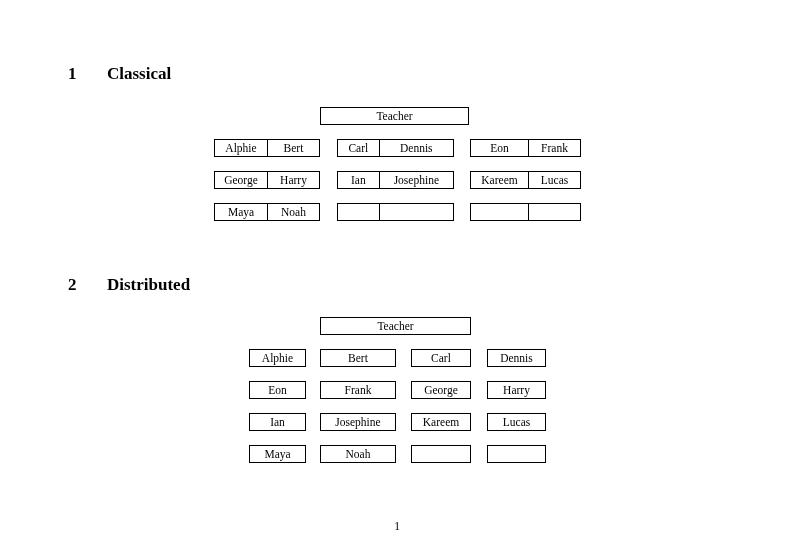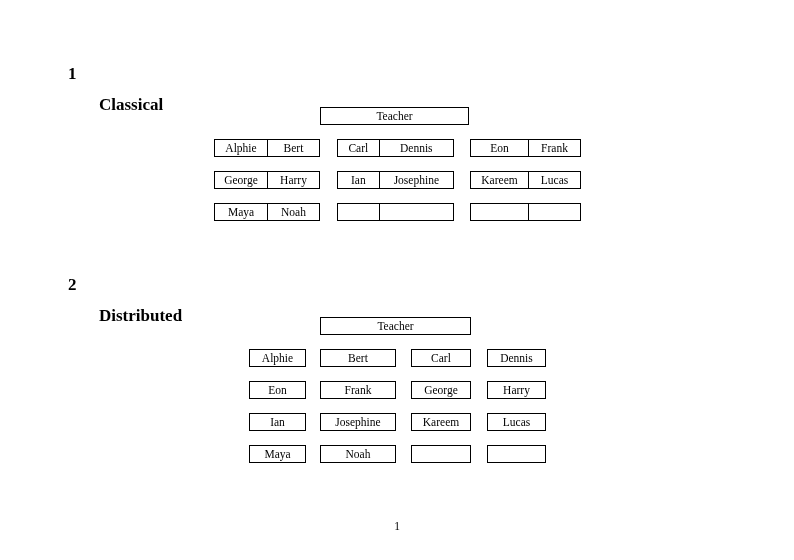--- a/index.html
+++ b/index.html
@@ -33,23 +33,22 @@
     line-height: 20px;
     white-space: nowrap;
   }
   .section-heading .sec-num {
     position: absolute;
     left: 0;
     top: 0;
   }
   .section-heading .sec-title {
     position: absolute;
-    left: 31px;
+    left: 39px;
     top: 0;
-    margin-top: 31px;
   }
   #heading-classical   { left: 68px; top: 64px; }
   #heading-distributed { left: 68px; top: 275px; }
 
   
   .cell {
     position: absolute;
     box-sizing: border-box;
     border: 1px solid #000000;
     background: #ffffff;

